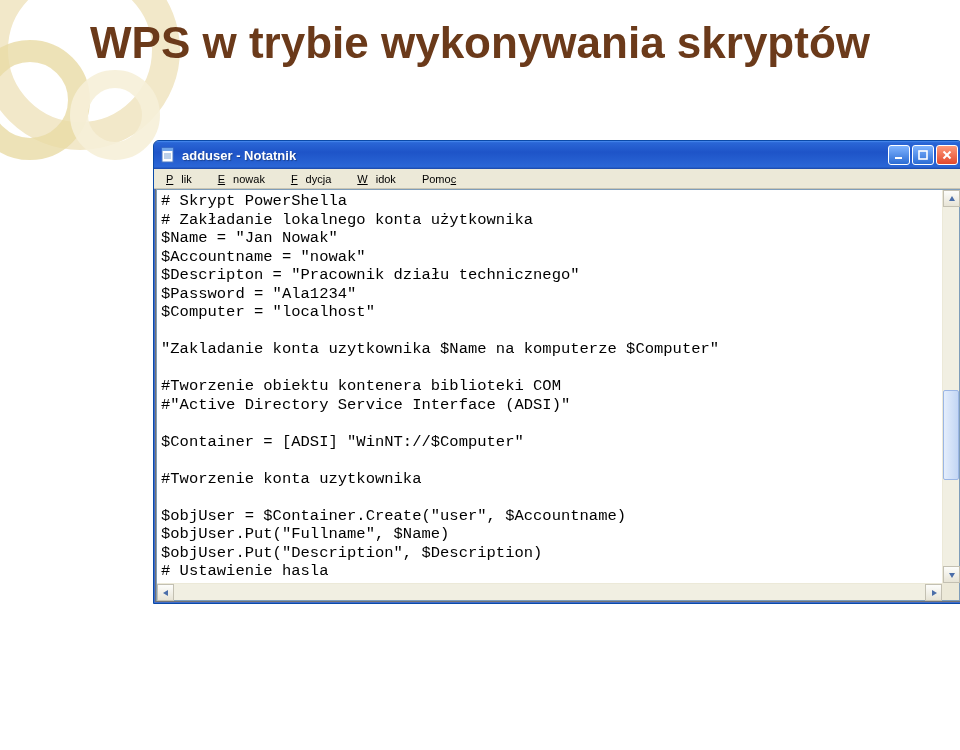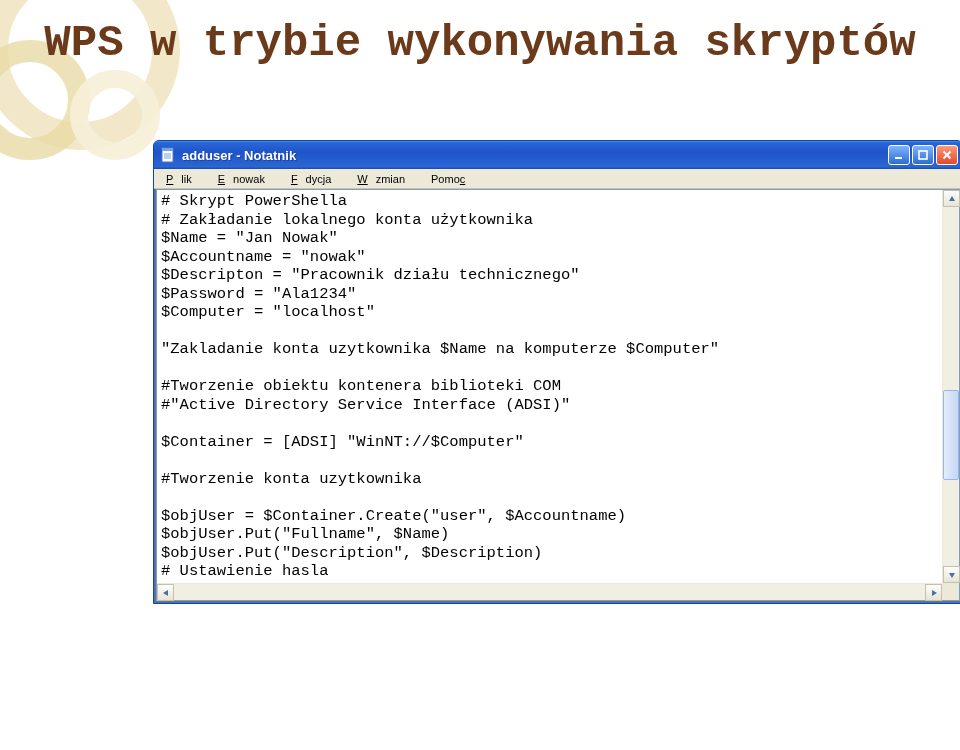--- a/index.html
+++ b/index.html
@@ -26,21 +26,21 @@
     border-radius: 50%;
   }
   .deco .r1 { width: 200px; height: 200px; left: 20px; top: 30px; border: 28px solid #f2e8c9; }
   .deco .r2 { width: 120px; height: 120px; left: 10px; top: 120px; border: 22px solid #e9dba5; opacity: .8; }
   .deco .r3 { width: 90px; height: 90px; left: 110px; top: 150px; border: 18px solid #f6efd8; opacity: .9; }
 
   .slide-title {
     position: relative;
     z-index: 1;
     text-align: center;
-    font-family: Liberation Mono, monospace;
+    font-family: Liberation Sans, sans-serif;
     color: #6b3a1a;
     font-size: 44px;
     line-height: 1.15;
     padding-top: 18px;
   }
 
   
   .window {
     position: absolute;
     left: 132px;
@@ -203,21 +203,21 @@
             <line x1="9.5" y1="2.5" x2="2.5" y2="9.5" stroke="#fff" stroke-width="2"></line>
           </svg>
       </div>
     </div>
   </div>
 
   <div class="menubar">
     <span><u>P</u><span>lik</span></span>
     <span><u>E</u><span>nowak</span></span>
     <span><u>F</u><span>dycja</span></span>
-    <span><u>W</u><span>zmian</span></span>
+    <span><u>W</u><span>idok</span></span>
     <span>Pomo<u>c</u></span>
   </div>
 
   <div class="editor-wrap">
     <div class="editor"># Skrypt PowerShella
 # Zakładanie lokalnego konta użytkownika
 $Name = "Jan Nowak"
 $Accountname = "nowak"
 $Descripton = "Pracownik działu technicznego"
 $Password = "Ala1234"

